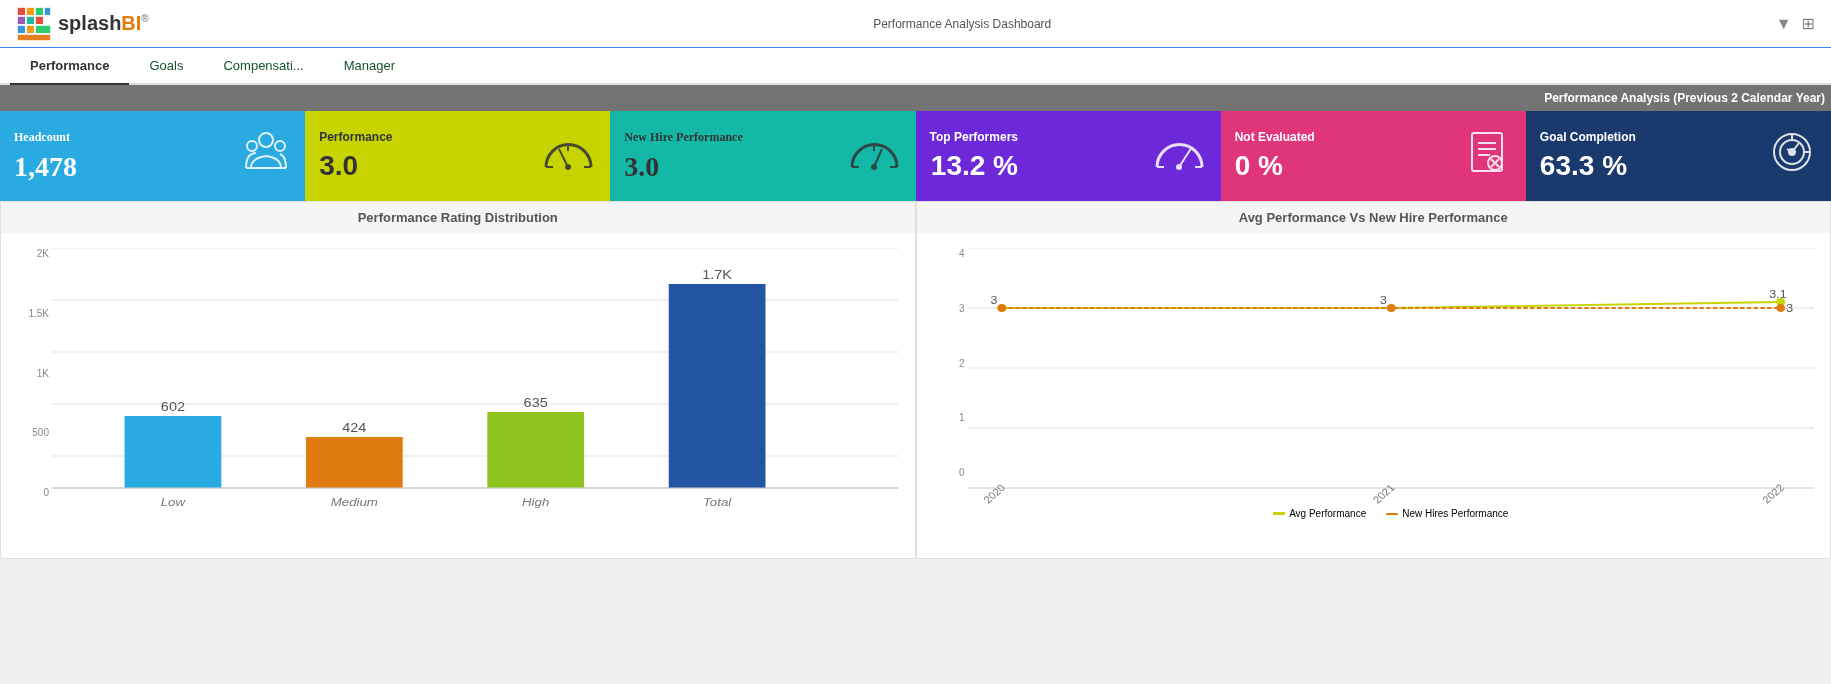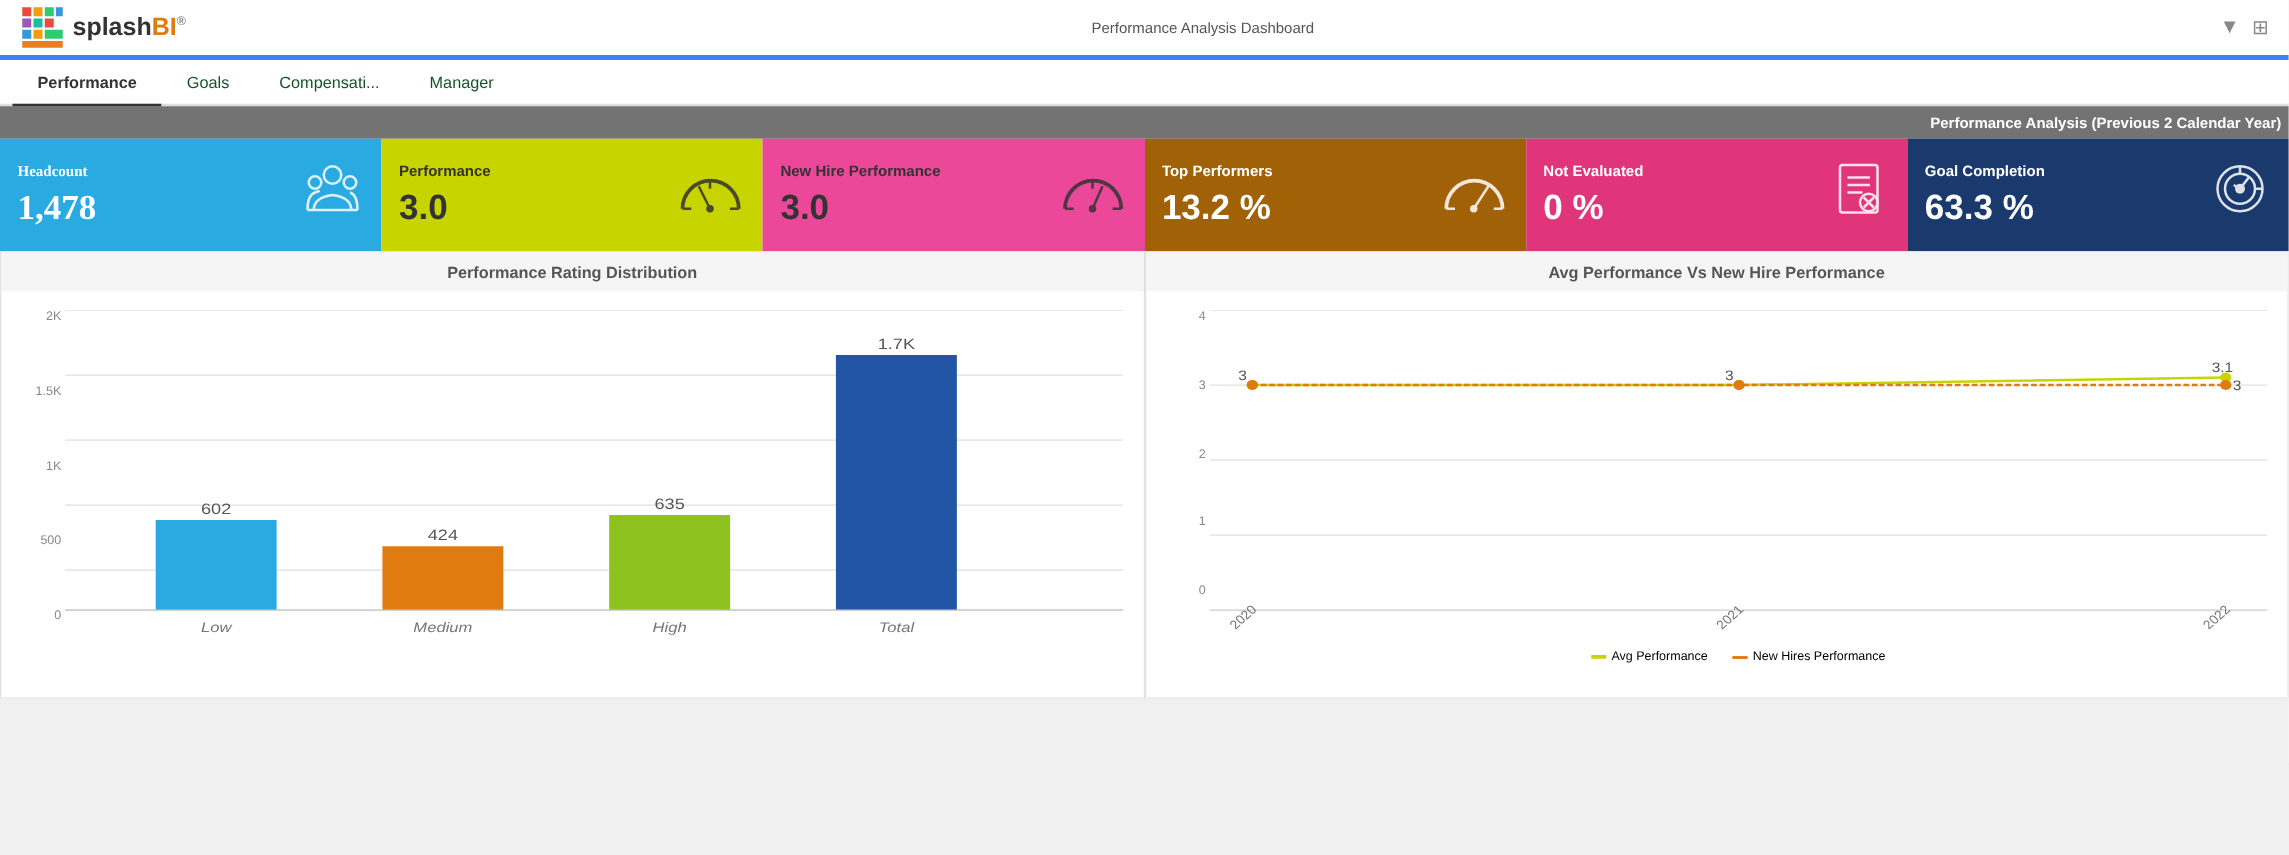--- a/index.html
+++ b/index.html
@@ -5,21 +5,21 @@
     * { box-sizing: border-box; margin: 0; padding: 0; }
     body { font-family: Arial, sans-serif; background: #f0f0f0; font-size: 13px; }
 
     
     .header {
       background: #fff;
       display: flex;
       align-items: center;
       justify-content: space-between;
       padding: 0 16px;
-      border-bottom: 4px solid #3b82f6;
+      border-bottom: 1px solid #3b82f6;
       height: 48px;
     }
     .logo {
       display: flex;
       align-items: center;
       gap: 6px;
     }
     .header-title {
       font-size: 12px;
       color: #555;
@@ -78,23 +78,23 @@
       min-height: 90px;
     }
     .kpi-text { display: flex; flex-direction: column; gap: 6px; }
     .kpi-label { font-size: 12px; font-weight: bold; color: #fff; }
     .kpi-value { font-size: 28px; font-weight: bold; color: #fff; }
     .kpi-icon { font-size: 40px; opacity: 0.85; color: #fff; }
 
     .kpi-headcount { background: #29aae1; font-family: Liberation Serif, serif; }
     .kpi-performance { background: #c8d400; }
     .kpi-performance .kpi-label, .kpi-performance .kpi-value { color: #333; }
-    .kpi-newhire { background: #ec4899; }
+    .kpi-newhire { background: #14b8a6; font-family: Liberation Serif, serif; }
     .kpi-newhire .kpi-label, .kpi-newhire .kpi-value { color: #333; }
-    .kpi-top { background: #a16207; }
+    .kpi-top { background: #6d28d9; text-align: right; }
     .kpi-noteval { background: #e0357a; }
     .kpi-goalcomp { background: #1a3a6e; }
 
     
     .charts-row {
       display: flex;
       flex-direction: row;
       background: #fff;
       gap: 0;
     }
@@ -358,21 +358,21 @@
         <circle cx="375" cy="60" r="4" fill="#e07b10"></circle>
         <circle cx="720" cy="60" r="4" fill="#e07b10"></circle>
 
         <text x="725" y="64" font-size="11" fill="#555">3</text>
 
         <text x="18" y="256" font-size="10" fill="#777" transform="rotate(-45,18,256)">2020</text>
         <text x="363" y="256" font-size="10" fill="#777" transform="rotate(-45,363,256)">2021</text>
         <text x="708" y="256" font-size="10" fill="#777" transform="rotate(-45,708,256)">2022</text>
       </svg>
 
-      <div class="legend" style="margin-top:12px;">
+      <div class="legend" style="margin-top:0;">
         <div class="legend-item">
           <div class="legend-dot" style="background:#c8d400;"></div>
           <span>Avg Performance</span>
         </div>
         <div class="legend-item">
           <div class="legend-dot" style="background:#e07b10;border-top:2px dashed #e07b10;height:0;"></div>
           <span>New Hires Performance</span>
         </div>
       </div>
     </div>

